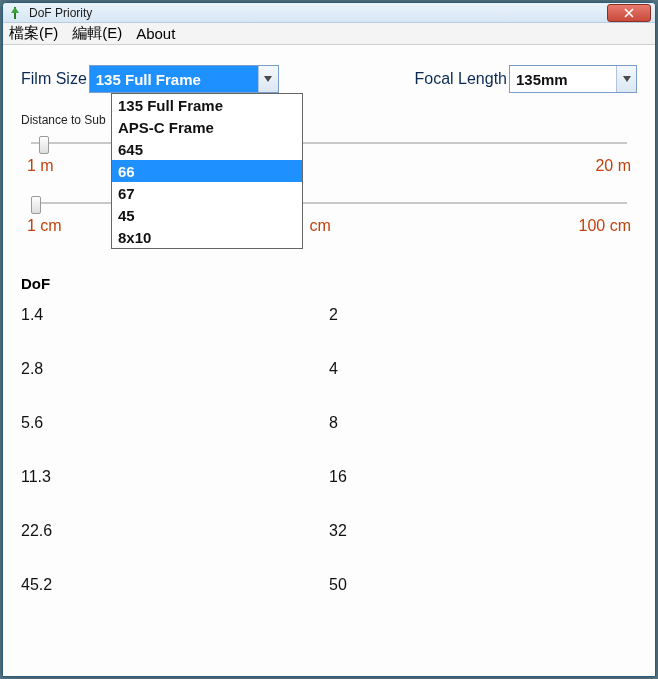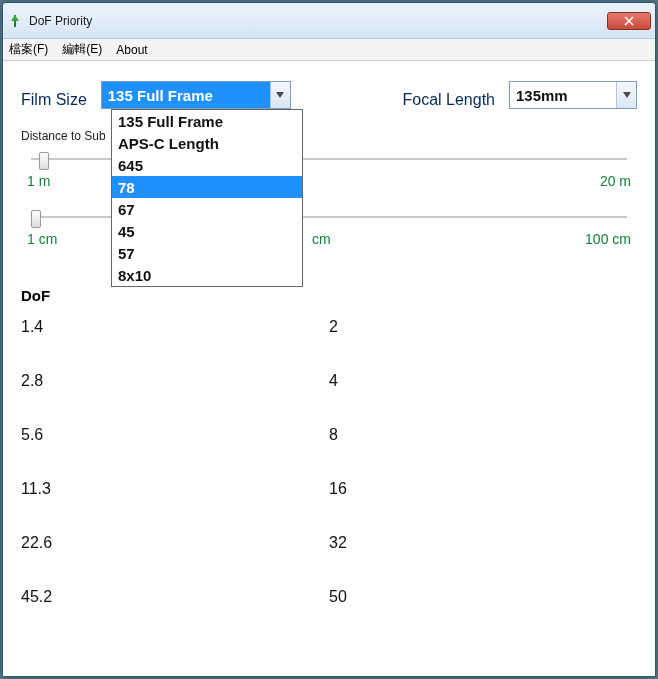--- a/index.html
+++ b/index.html
@@ -15,21 +15,21 @@
   height: 675px;
   margin: 2px;
   background: #fff;
   border: 1px solid #2c5a7a;
   border-radius: 4px 4px 0 0;
   box-shadow: 0 0 8px rgba(0,0,0,0.4);
   display: flex;
   flex-direction: column;
 }
 .titlebar {
-  height: 36px;
+  height: 20px;
   background: linear-gradient(#eaf3fb, #d7e6f4);
   border-bottom: 1px solid #b8cde0;
   display: flex;
   align-items: center;
   padding: 0 4px;
   border-radius: 4px 4px 0 0;
 }
 .titlebar .app-icon {
   width: 16px; height: 16px;
   margin-right: 6px;
@@ -50,34 +50,34 @@
   font-size: 11px;
   cursor: pointer;
 }
 .menubar {
   height: 22px;
   background: #f4f4f4;
   border-bottom: 1px solid #d0d0d0;
   display: flex;
   align-items: center;
   padding: 0 6px;
-  font-size: 12px;
+  font-size: 15px;
   gap: 14px;
 }
 .menubar .menu-item { cursor: pointer; }
 .client {
   flex: 1;
   padding: 20px 18px 10px 18px;
   position: relative;
   background: #fdfdfd;
 }
 .row-top {
   display: flex;
-  align-items: flex-end;
-  gap: 14px;
+  align-items: center;
+  gap: 2px;
   margin-bottom: 20px;
 }
 .label {
   font-size: 16px;
   color: #0a2a55;
 }
 .combo {
   position: relative;
   width: 190px;
   height: 28px;
@@ -133,22 +133,22 @@
   top: 3px;
   width: 10px; height: 18px;
   background: linear-gradient(#fefefe,#dedede);
   border: 1px solid #9a9a9a;
   border-radius: 2px;
   cursor: pointer;
 }
 .ticks {
   display: flex;
   justify-content: space-between;
-  font-size: 14px;
-  color: #15803d;
+  font-size: 16px;
+  color: #c2410c;
   margin-bottom: 18px;
   padding: 0 6px;
 }
 .dropdown {
   position: absolute;
   left: 108px;
   top: 48px;
   width: 192px;
   background: #fff;
   border: 1px solid #666;
@@ -249,26 +249,25 @@
       <div class="slider-thumb" style="left:10px"></div>
     </div>
     <div class="ticks">
       <span>1 cm</span>
       <span>cm</span>
       <span>100 cm</span>
     </div>
 
     <div class="dropdown" id="dropdown">
         <div class="opt">135 Full Frame</div>
-        <div class="opt">APS-C Length</div>
+        <div class="opt">APS-C Frame</div>
         <div class="opt">645</div>
-        <div class="opt highlight">78</div>
+        <div class="opt highlight">66</div>
         <div class="opt">67</div>
         <div class="opt">45</div>
-        <div class="opt">57</div>
         <div class="opt">8x10</div>
       </div>
 
     <div class="dof-section">
       <div class="dof-title">DoF</div>
       <div class="dof-grid" id="dof-grid">
           <div class="dof-cell">1.4</div>
           <div class="dof-cell">2</div>
           <div class="dof-cell">2.8</div>
           <div class="dof-cell">4</div>

